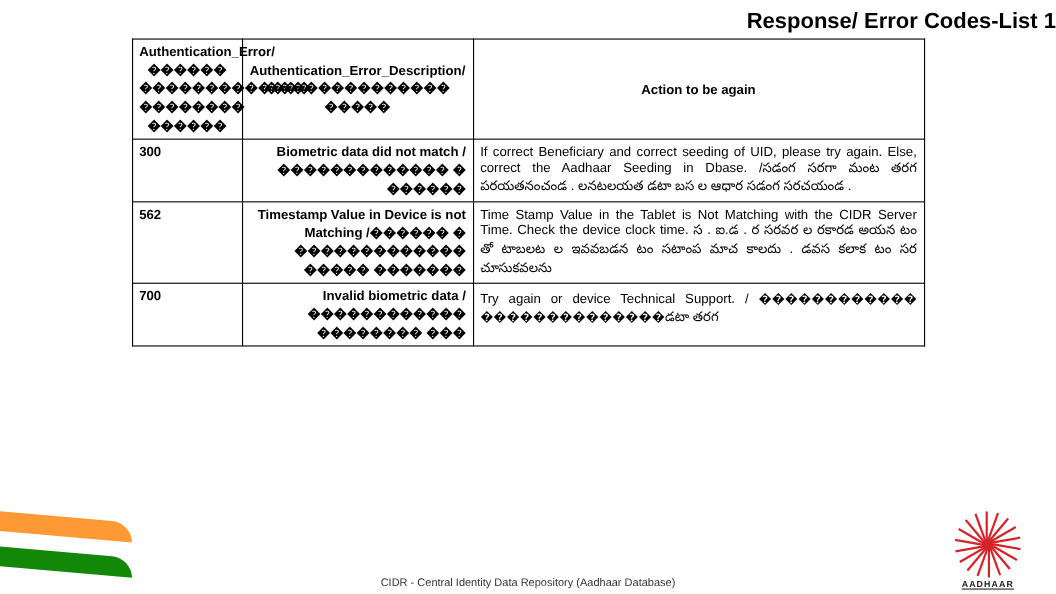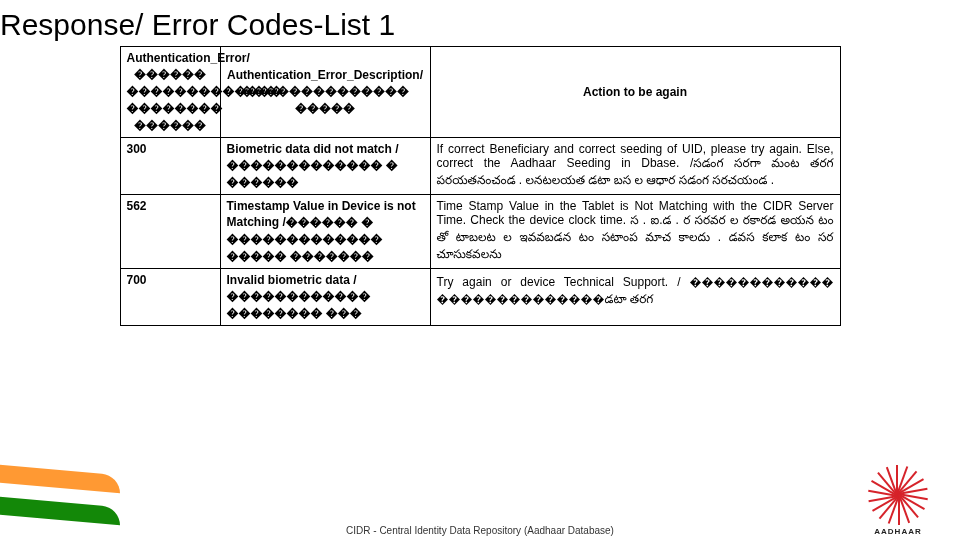--- a/index.html
+++ b/index.html
@@ -1,32 +1,32 @@
 <!DOCTYPE html>
 <html><head>
 <meta charset="utf-8">
 <style>
   * { box-sizing: border-box; margin: 0; padding: 0; }
   body { width: 960px; height: 540px; font-family: "Segoe UI", Arial, sans-serif; background: #fff; position: relative; overflow: hidden; }
-  .title { text-align: left; font-size: 30px; font-weight: normal; color: #000; padding: 8px 0 4px; }
+  .title { text-align: right; font-size: 20px; font-weight: bold; color: #000; padding: 8px 0 4px; }
   .table { border-collapse: collapse; margin: 0 auto; width: 720px; table-layout: fixed; }
   .table td, .table th { border: 1px solid #000; padding: 4px 6px; vertical-align: top; font-size: 12px; color: #000; }
   .hdr td { font-weight: bold; text-align: center; vertical-align: middle; background: #fff; }
   .code-cell { font-size: 22px; font-weight: bold; vertical-align: middle; }
-  .desc-cell { text-align: left; vertical-align: middle; font-weight: bold; }
+  .desc-cell { text-align: right; vertical-align: middle; font-weight: bold; }
   .action-cell { text-align: justify; margin-left: 29px; }
   .flag { position: absolute; left: 0; bottom: 0; width: 120px; height: 70px; }
   .stripe { height: 18px; }
   .s1 { background: #ff9933; border-radius: 0 40px 0 0; transform: skewY(5deg); }
   .s2 { background: #fff; }
   .s3 { background: #138808; border-radius: 0 40px 0 0; transform: skewY(5deg); margin-top: -4px; }
   .logo { position: absolute; right: 12px; bottom: 4px; width: 100px; text-align: center; }
   .sun { width: 60px; height: 60px; margin: 0 auto; position: relative; }
   .ray { position: absolute; left: 50%; top: 50%; width: 2px; height: 30px; background: #d6232a; transform-origin: 0 0; }
-  .logo-text { font-size: 8px; font-weight: bold; letter-spacing: 1px; color: #222; margin-top: 2px; }
+  .logo-text { font-size: 8px; font-weight: bold; letter-spacing: 1px; color: #222; margin-top: 2px; text-decoration: underline; }
   .footer { position: absolute; bottom: 4px; left: 50%; transform: translateX(-50%); font-size: 10px; color: #333; }
 </style>
 </head>
 <body>
 
 <div class="title">Response/ Error Codes-List 1</div>
 
 <table class="table">
   <colgroup>
       <col style="width:100px">

